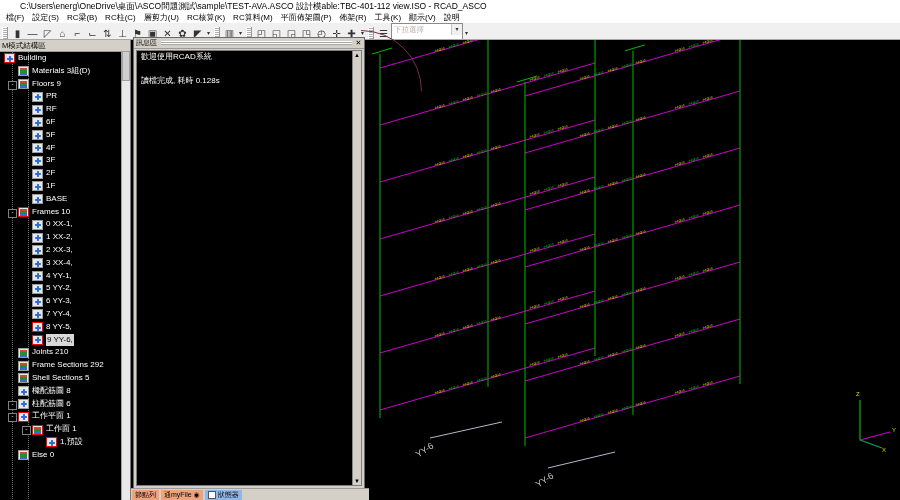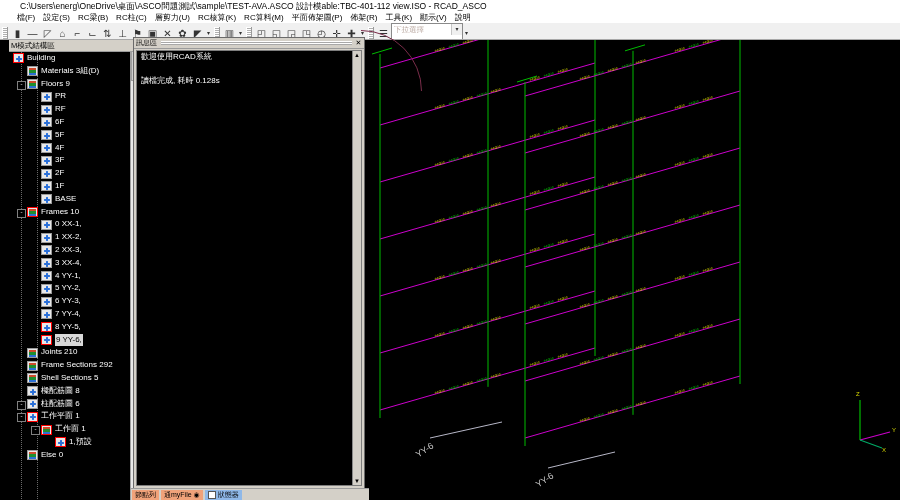--- a/index.html
+++ b/index.html
@@ -20,21 +20,21 @@
     padding-left:20px;box-sizing:border-box;
     white-space:nowrap;overflow:hidden;
   }
 
   
   .menubar{
     position:absolute;left:0;top:12px;width:900px;height:11px;
     background:#ffffff;color:#000;
     font-size:8px;line-height:11px;
     white-space:nowrap;overflow:hidden;
-    box-sizing:border-box;padding-left:13px;
+    box-sizing:border-box;padding-left:2px;
   }
   .menubar .mi{display:inline-block;padding:0 4px;}
 
   
   .toolbar{
     position:absolute;left:0;top:23px;width:900px;height:17px;
     background:#f0f0f0;
     border-bottom:1px solid #a8a8a8;
     box-sizing:border-box;
     white-space:nowrap;overflow:hidden;
@@ -58,21 +58,21 @@
     color:#b9a8a0;padding-left:2px;overflow:hidden;
   }
   .tb-combo .cb-arrow{
     position:absolute;right:0;top:0;width:10px;height:11px;
     line-height:11px;text-align:center;font-size:6px;color:#333;
     background:#f0f0f0;border-left:1px solid #c4c4c4;
   }
 
   
   .treepanel{
-    position:absolute;left:9px;top:40px;width:131px;height:460px;
+    position:absolute;left:0;top:40px;width:131px;height:460px;
     background:#000;box-sizing:border-box;
     border-right:1px solid #7a7a7a;
   }
   .tp-caption{
     height:11px;background:#d4d0c8;color:#000;
     font-size:7.5px;line-height:11px;padding-left:2px;
     border-bottom:1px solid #9d9d9d;
     white-space:nowrap;overflow:hidden;
   }
   .tp-body{position:relative;height:449px;background:#000;overflow:hidden;}

